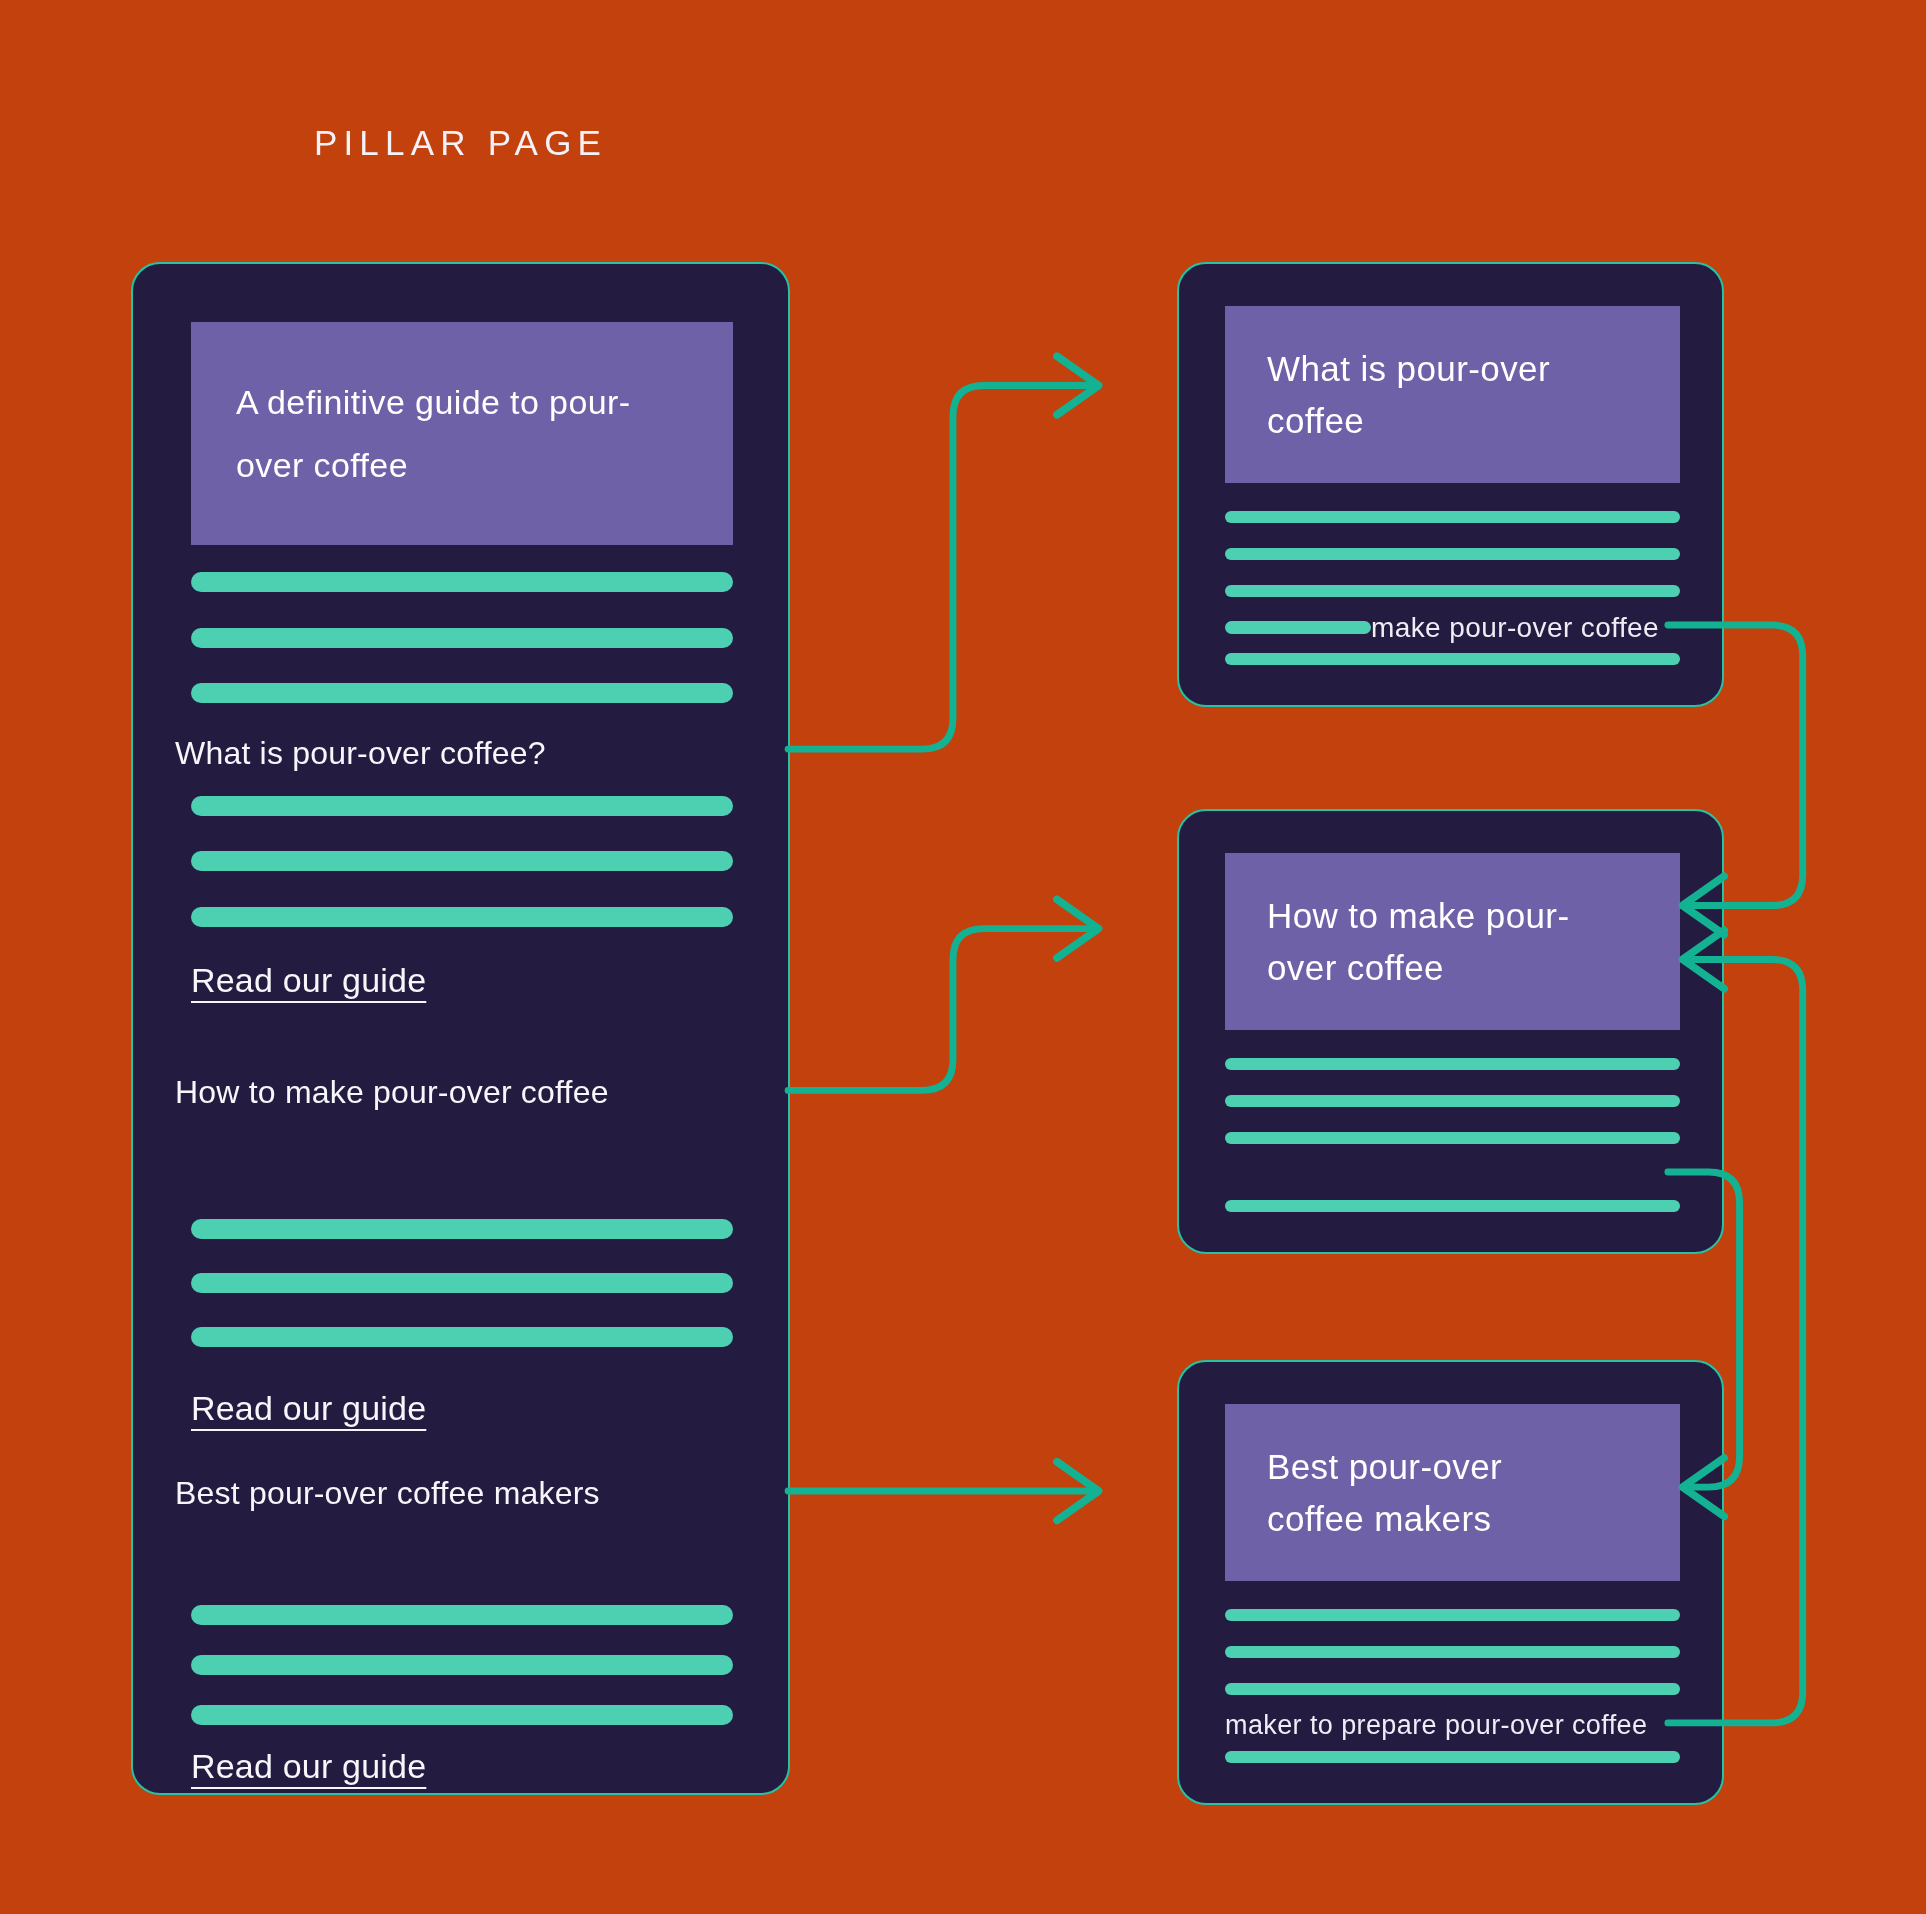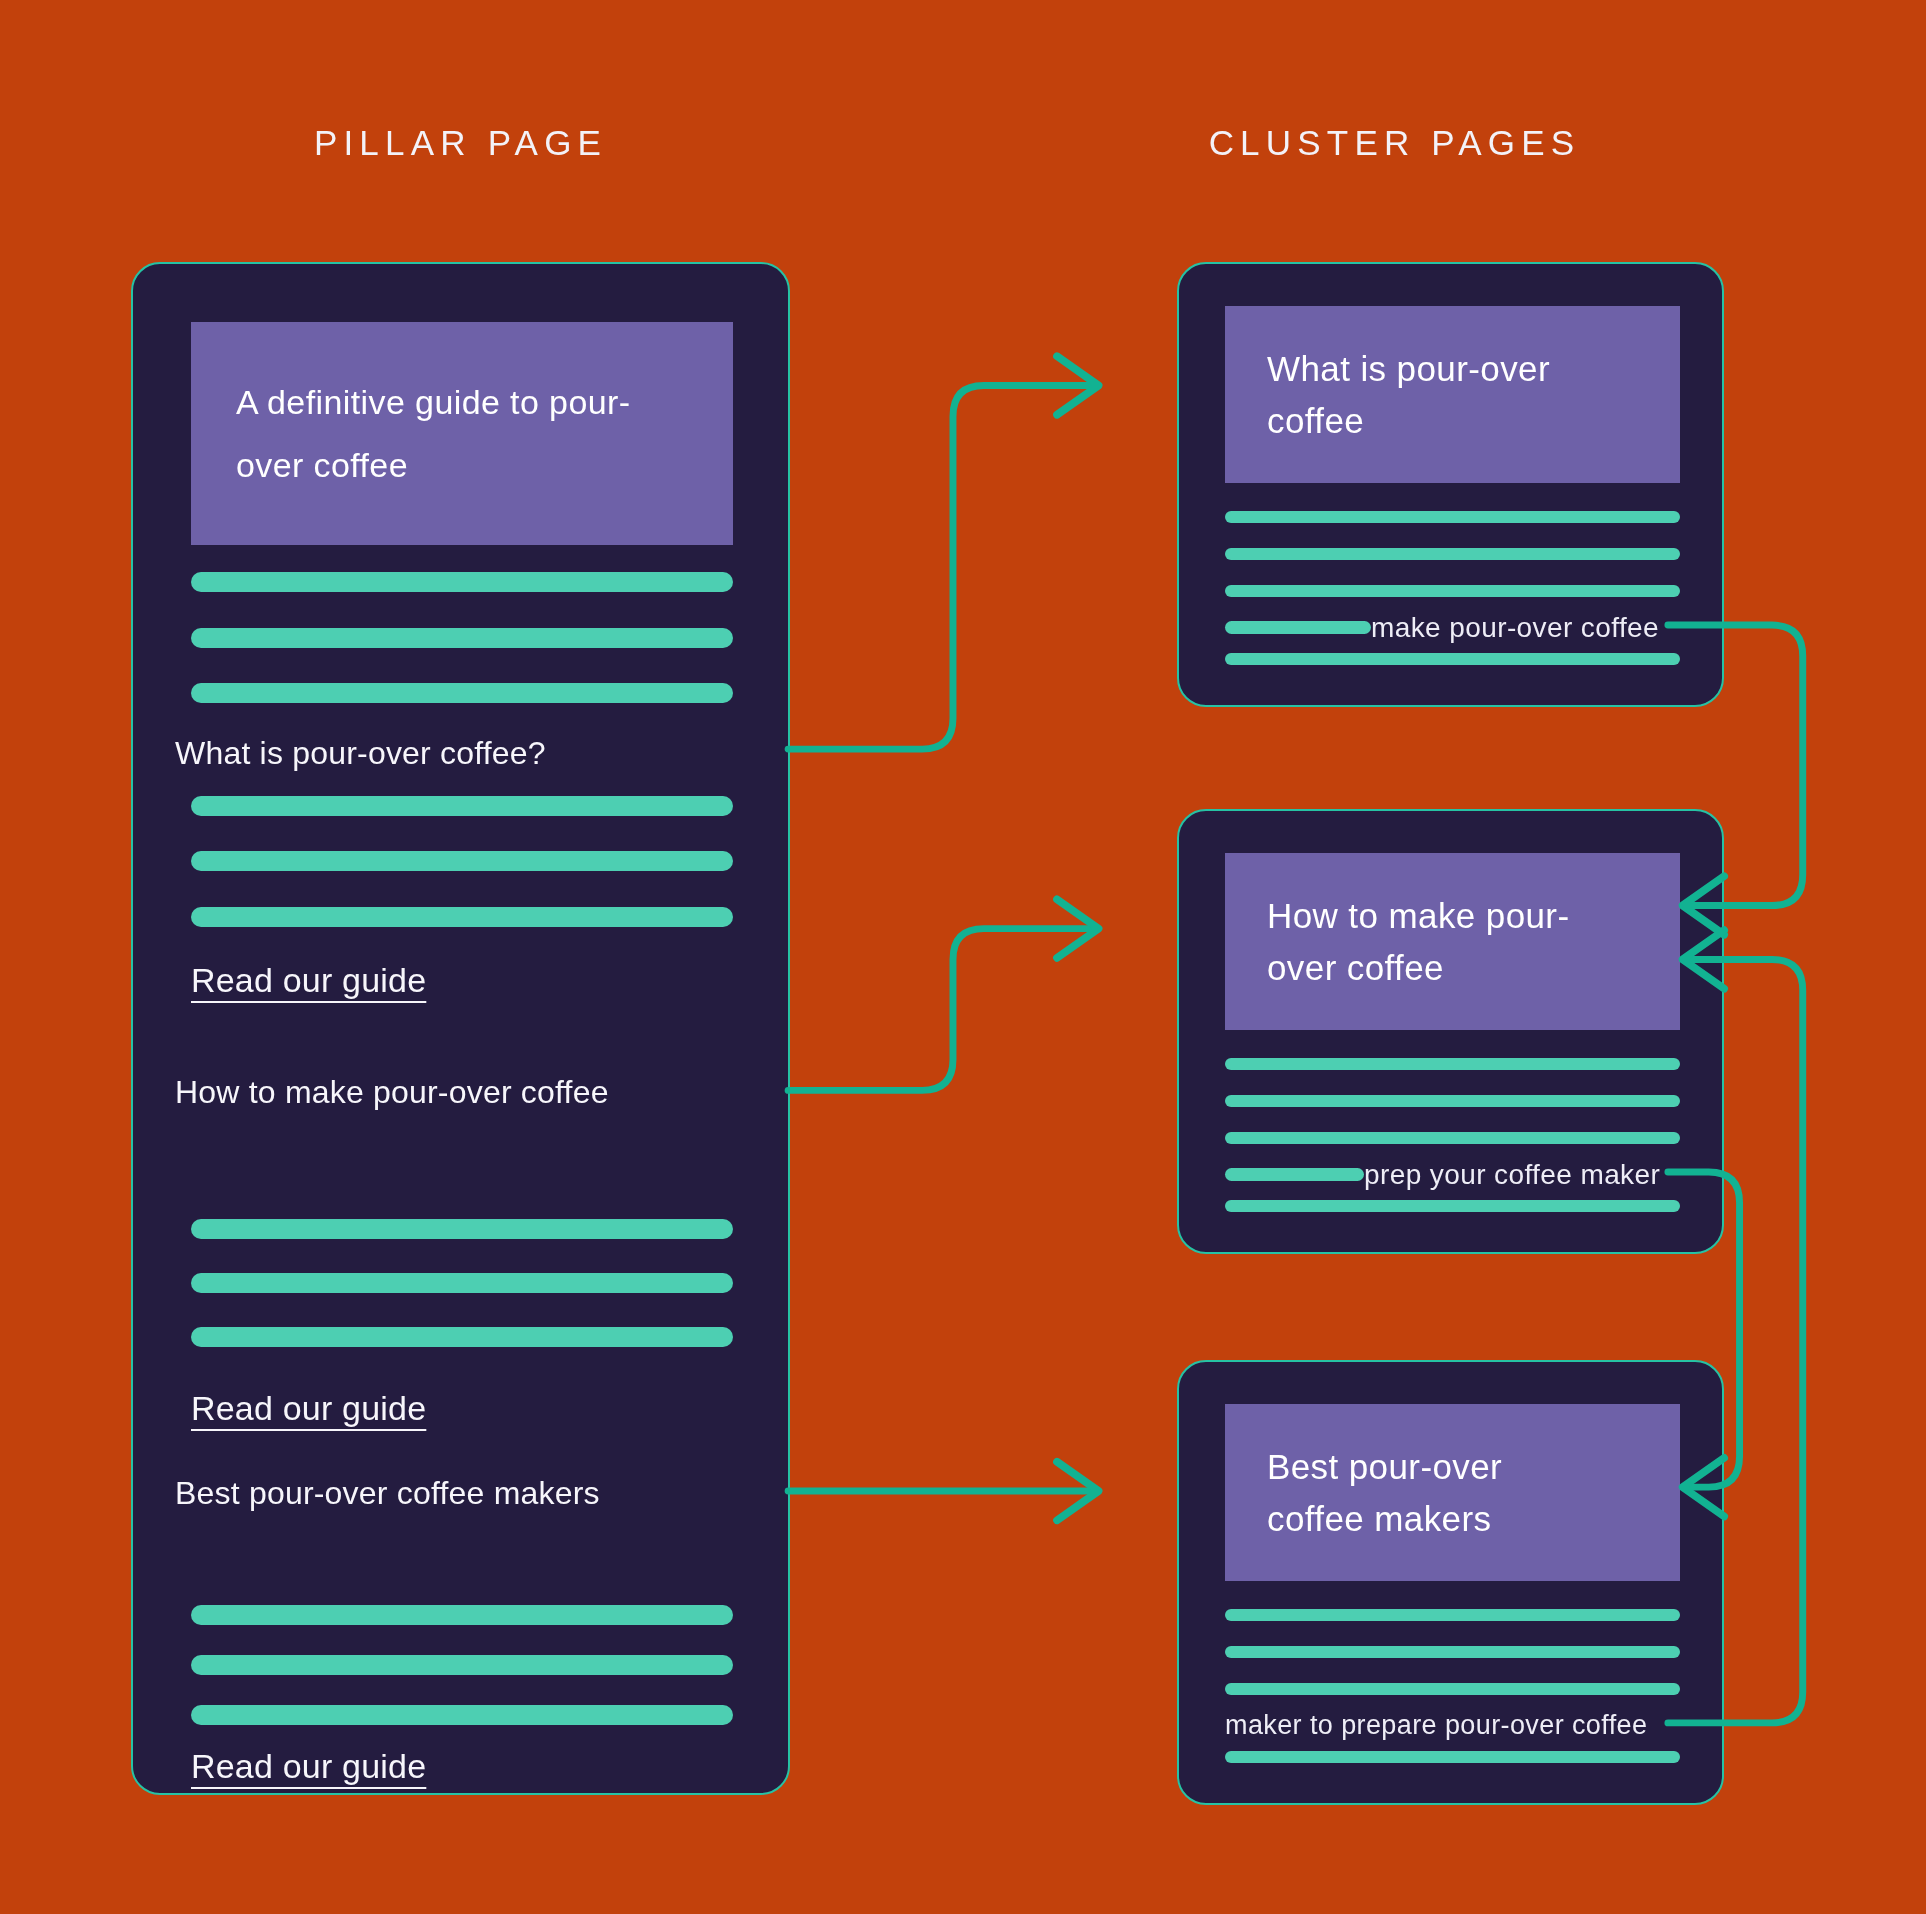--- a/index.html
+++ b/index.html
@@ -65,21 +65,20 @@
   #connector-layer path{fill:none;stroke:#12b292;stroke-linecap:round;stroke-linejoin:round;}
   #connector-layer path.shaft{stroke-width:9;}
   #connector-layer path.head{stroke-width:10;}
 </style>
 </head>
 <body>
 
 <div class="canvas">
 
   <div id="pillar-heading" class="col-heading">PILLAR PAGE</div>
-  <div id="cluster-heading" class="col-heading">CLUSTER PAGES</div>
 
   <div id="pillar-card" class="card">
     <div id="pillar-hero" class="hero-box">
       <div class="hero-text">A definitive guide to pour-over coffee</div>
     </div>
 
     <div class="bar bar-lg" style="top:308px;"></div>
     <div class="bar bar-lg" style="top:364px;"></div>
     <div class="bar bar-lg" style="top:419px;"></div>
 
@@ -122,24 +121,20 @@
     <div class="bar bar-sm" style="top:389px;"></div>
   </div>
 
   <div id="cluster-card-2" class="card cluster-card">
     <div class="hero-box cluster-hero">
       <div class="hero-text">How to make pour-over coffee</div>
     </div>
     <div class="bar bar-sm" style="top:247px;"></div>
     <div class="bar bar-sm" style="top:284px;"></div>
     <div class="bar bar-sm" style="top:321px;"></div>
-    <div class="link-row" style="top:344px;">
-      <div class="bar lead-bar" style="width:139px;"></div>
-      <span class="link-text">prep your coffee maker</span>
-    </div>
     <div class="bar bar-sm" style="top:389px;"></div>
   </div>
 
   <div id="cluster-card-3" class="card cluster-card">
     <div class="hero-box cluster-hero">
       <div class="hero-text">Best pour-over coffee makers</div>
     </div>
     <div class="bar bar-sm" style="top:247px;"></div>
     <div class="bar bar-sm" style="top:284px;"></div>
     <div class="bar bar-sm" style="top:321px;"></div>

